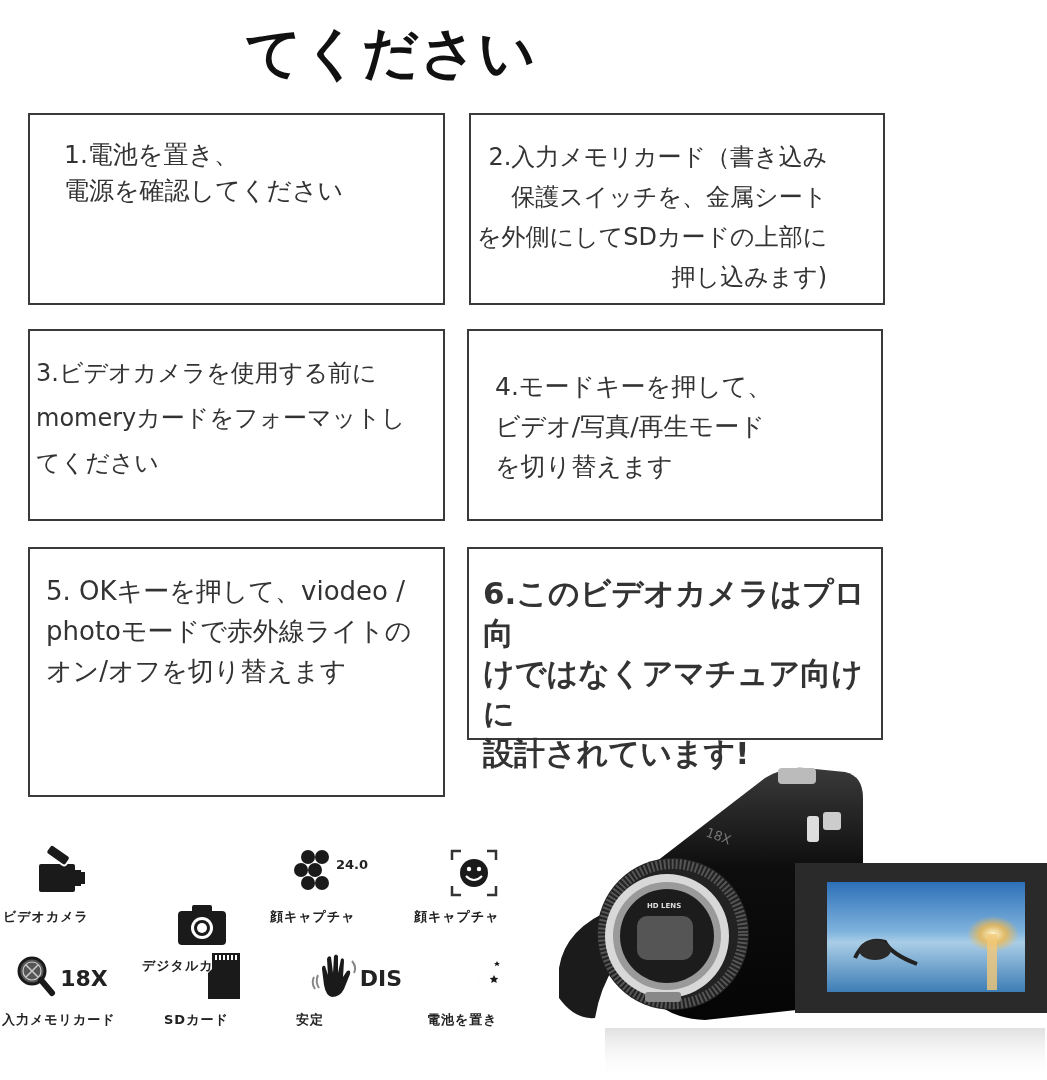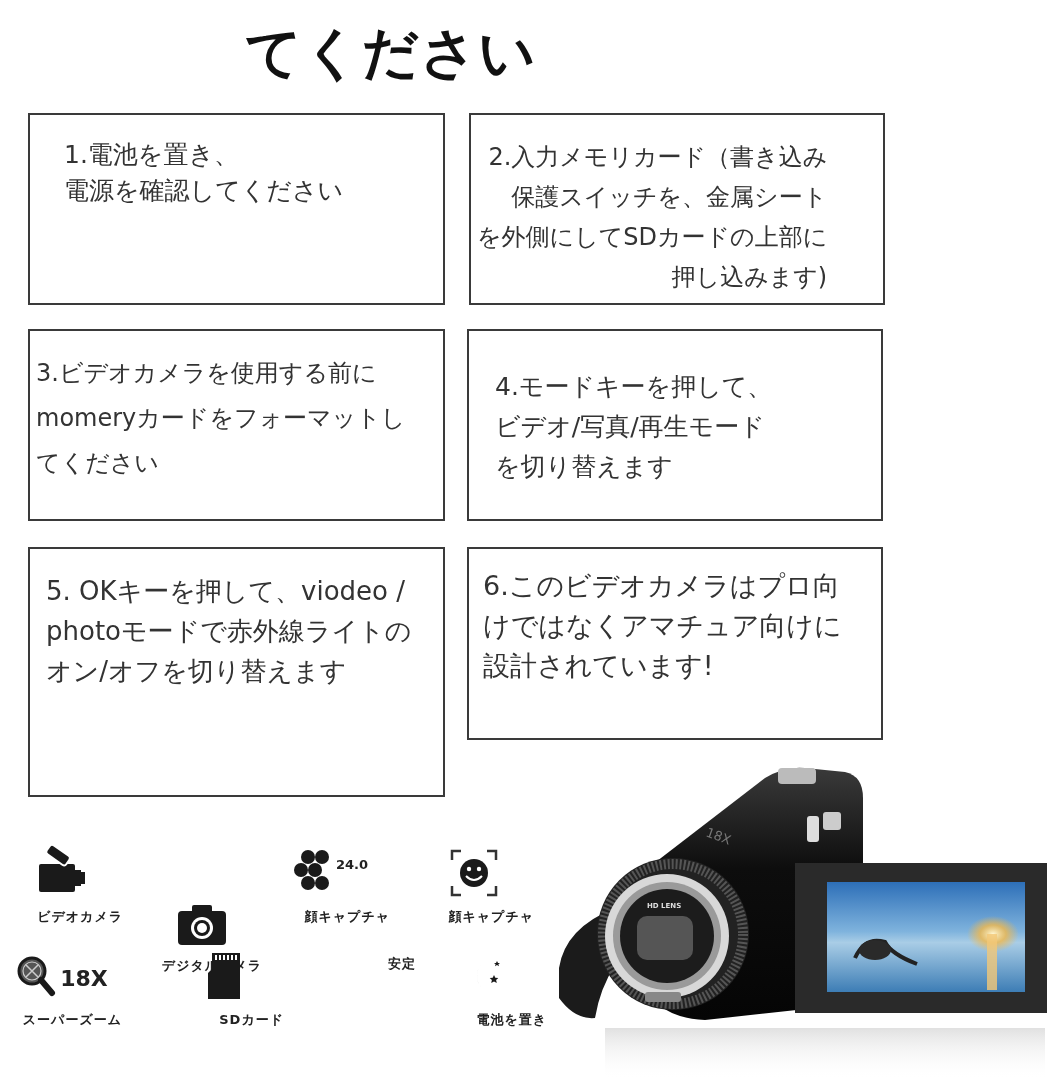--- a/index.html
+++ b/index.html
@@ -23,23 +23,23 @@
   .s3 { left: 28px; top: 329px; width: 417px; height: 192px; }
   .s4 { left: 467px; top: 329px; width: 416px; height: 192px; }
   .s5 { left: 28px; top: 547px; width: 417px; height: 250px; }
   .s6 { left: 467px; top: 547px; width: 416px; height: 193px; }
 
   .s1 .txt { left: 34px; top: 22px; }
   .s2 .txt { left: 6px; top: 22px; line-height: 40px; font-size: 24px; }
   .s3 .txt { left: 6px; top: 20px; line-height: 45px; font-size: 24px; }
   .s4 .txt { left: 26px; top: 36px; line-height: 40px; }
   .s5 .txt { left: 16px; top: 22px; line-height: 40px; font-size: 26px; }
-  .s6 .txt { left: 14px; top: 17px; line-height: 40px; font-size: 27px; }
-
-  .feat { position: absolute; width: 120px; text-align: right; }
+  .s6 .txt { left: 14px; top: 24px; line-height: 40px; font-size: 31px; font-weight: bold; }
+
+  .feat { position: absolute; width: 120px; text-align: left; }
   .feat .ic { height: 56px; display: flex; align-items: flex-end; justify-content: center; }
   .feat .lbl { font-size: 13px; font-weight: bold; color: #222; margin-top: 10px; letter-spacing: 1px; }
   .feat .badge { font-weight: bold; color: #222; }
 
   .camera { position: absolute; left: 545px; top: 758px; width: 502px; height: 322px; }
 </style>
 </head>
 <body>
 
 <div class="title">てください</div>
@@ -125,39 +125,48 @@
 <div class="feat" style="left:2px; top:945px;">
   <div class="ic">
     <svg width="44" height="46" viewBox="0 0 44 46">
       <circle cx="16" cy="16" r="13" fill="#555" stroke="#1a1a1a" stroke-width="3"></circle>
       <circle cx="16" cy="16" r="9" fill="none" stroke="#ccc" stroke-width="1.2"></circle>
       <path d="M10 10 L22 22 M22 10 L10 22" stroke="#ccc" stroke-width="1.5"></path>
       <path d="M25 25 L36 38" stroke="#1a1a1a" stroke-width="6" stroke-linecap="round"></path>
     </svg>
     <span class="badge" style="font-size:22px; margin-bottom:10px;">18X</span>
   </div>
-  <div class="lbl">スーパーズーム</div>
+  <div class="lbl">入力メモリカード</div>
 </div>
 <div class="feat" style="left:164px; top:945px;">
   <div class="ic">
     <svg width="36" height="50" viewBox="0 0 36 50">
       <path d="M6 2 H34 V48 H2 V22 L6 18 Z" fill="#1a1a1a"></path>
       <g fill="#fff">
           <rect x="9" y="4" width="2" height="5"></rect>
           <rect x="13" y="4" width="2" height="5"></rect>
           <rect x="17" y="4" width="2" height="5"></rect>
           <rect x="21" y="4" width="2" height="5"></rect>
           <rect x="25" y="4" width="2" height="5"></rect>
           <rect x="29" y="4" width="2" height="5"></rect>
         </g>
     </svg>
   </div>
   <div class="lbl">SDカード</div>
 </div>
 <div class="feat" style="left:296px; top:945px;">
+  <div class="ic">
+    <svg width="50" height="50" viewBox="0 0 50 50">
+      <path d="M4 26 Q1 32 5 38" stroke="#888" stroke-width="2" fill="none"></path>
+      <path d="M8 24 Q5 31 9 37" stroke="#888" stroke-width="2" fill="none"></path>
+      <path d="M42 10 Q47 16 44 22" stroke="#888" stroke-width="2" fill="none"></path>
+      <path d="M14 34 L12 18 Q12 14 15 15 L18 24 L17 8 Q18 4 21 6 L23 22 L24 5 Q26 2 28 5 L28 22 L31 8 Q34 6 34 10 L33 26 L37 20 Q41 18 40 23 L34 38 Q30 46 22 46 Q16 45 14 34 Z" fill="#1a1a1a"></path>
+    </svg>
+    <span class="badge" style="font-size:22px; margin-bottom:10px;">DIS</span>
+  </div>
   <div class="lbl">安定</div>
 </div>
 <div class="feat" style="left:427px; top:945px;">
   <div class="ic">
     <svg width="40" height="46" viewBox="0 0 40 46">
       <path d="M22 4 A17 17 0 1 0 34 38 A14 14 0 1 1 22 4 Z" fill="#1a1a1a"></path>
       <path d="M30 6 l1 2 2 0 -1.6 1.3 0.6 2 -2-1.2 -2 1.2 0.6-2 -1.6-1.3 2 0 Z" fill="#1a1a1a"></path>
       <path d="M27 20 l1.3 2.7 3 0.3 -2.2 2 0.7 3 -2.8-1.6 -2.8 1.6 0.7-3 -2.2-2 3-0.3 Z" fill="#1a1a1a"></path>
     </svg>
   </div>

